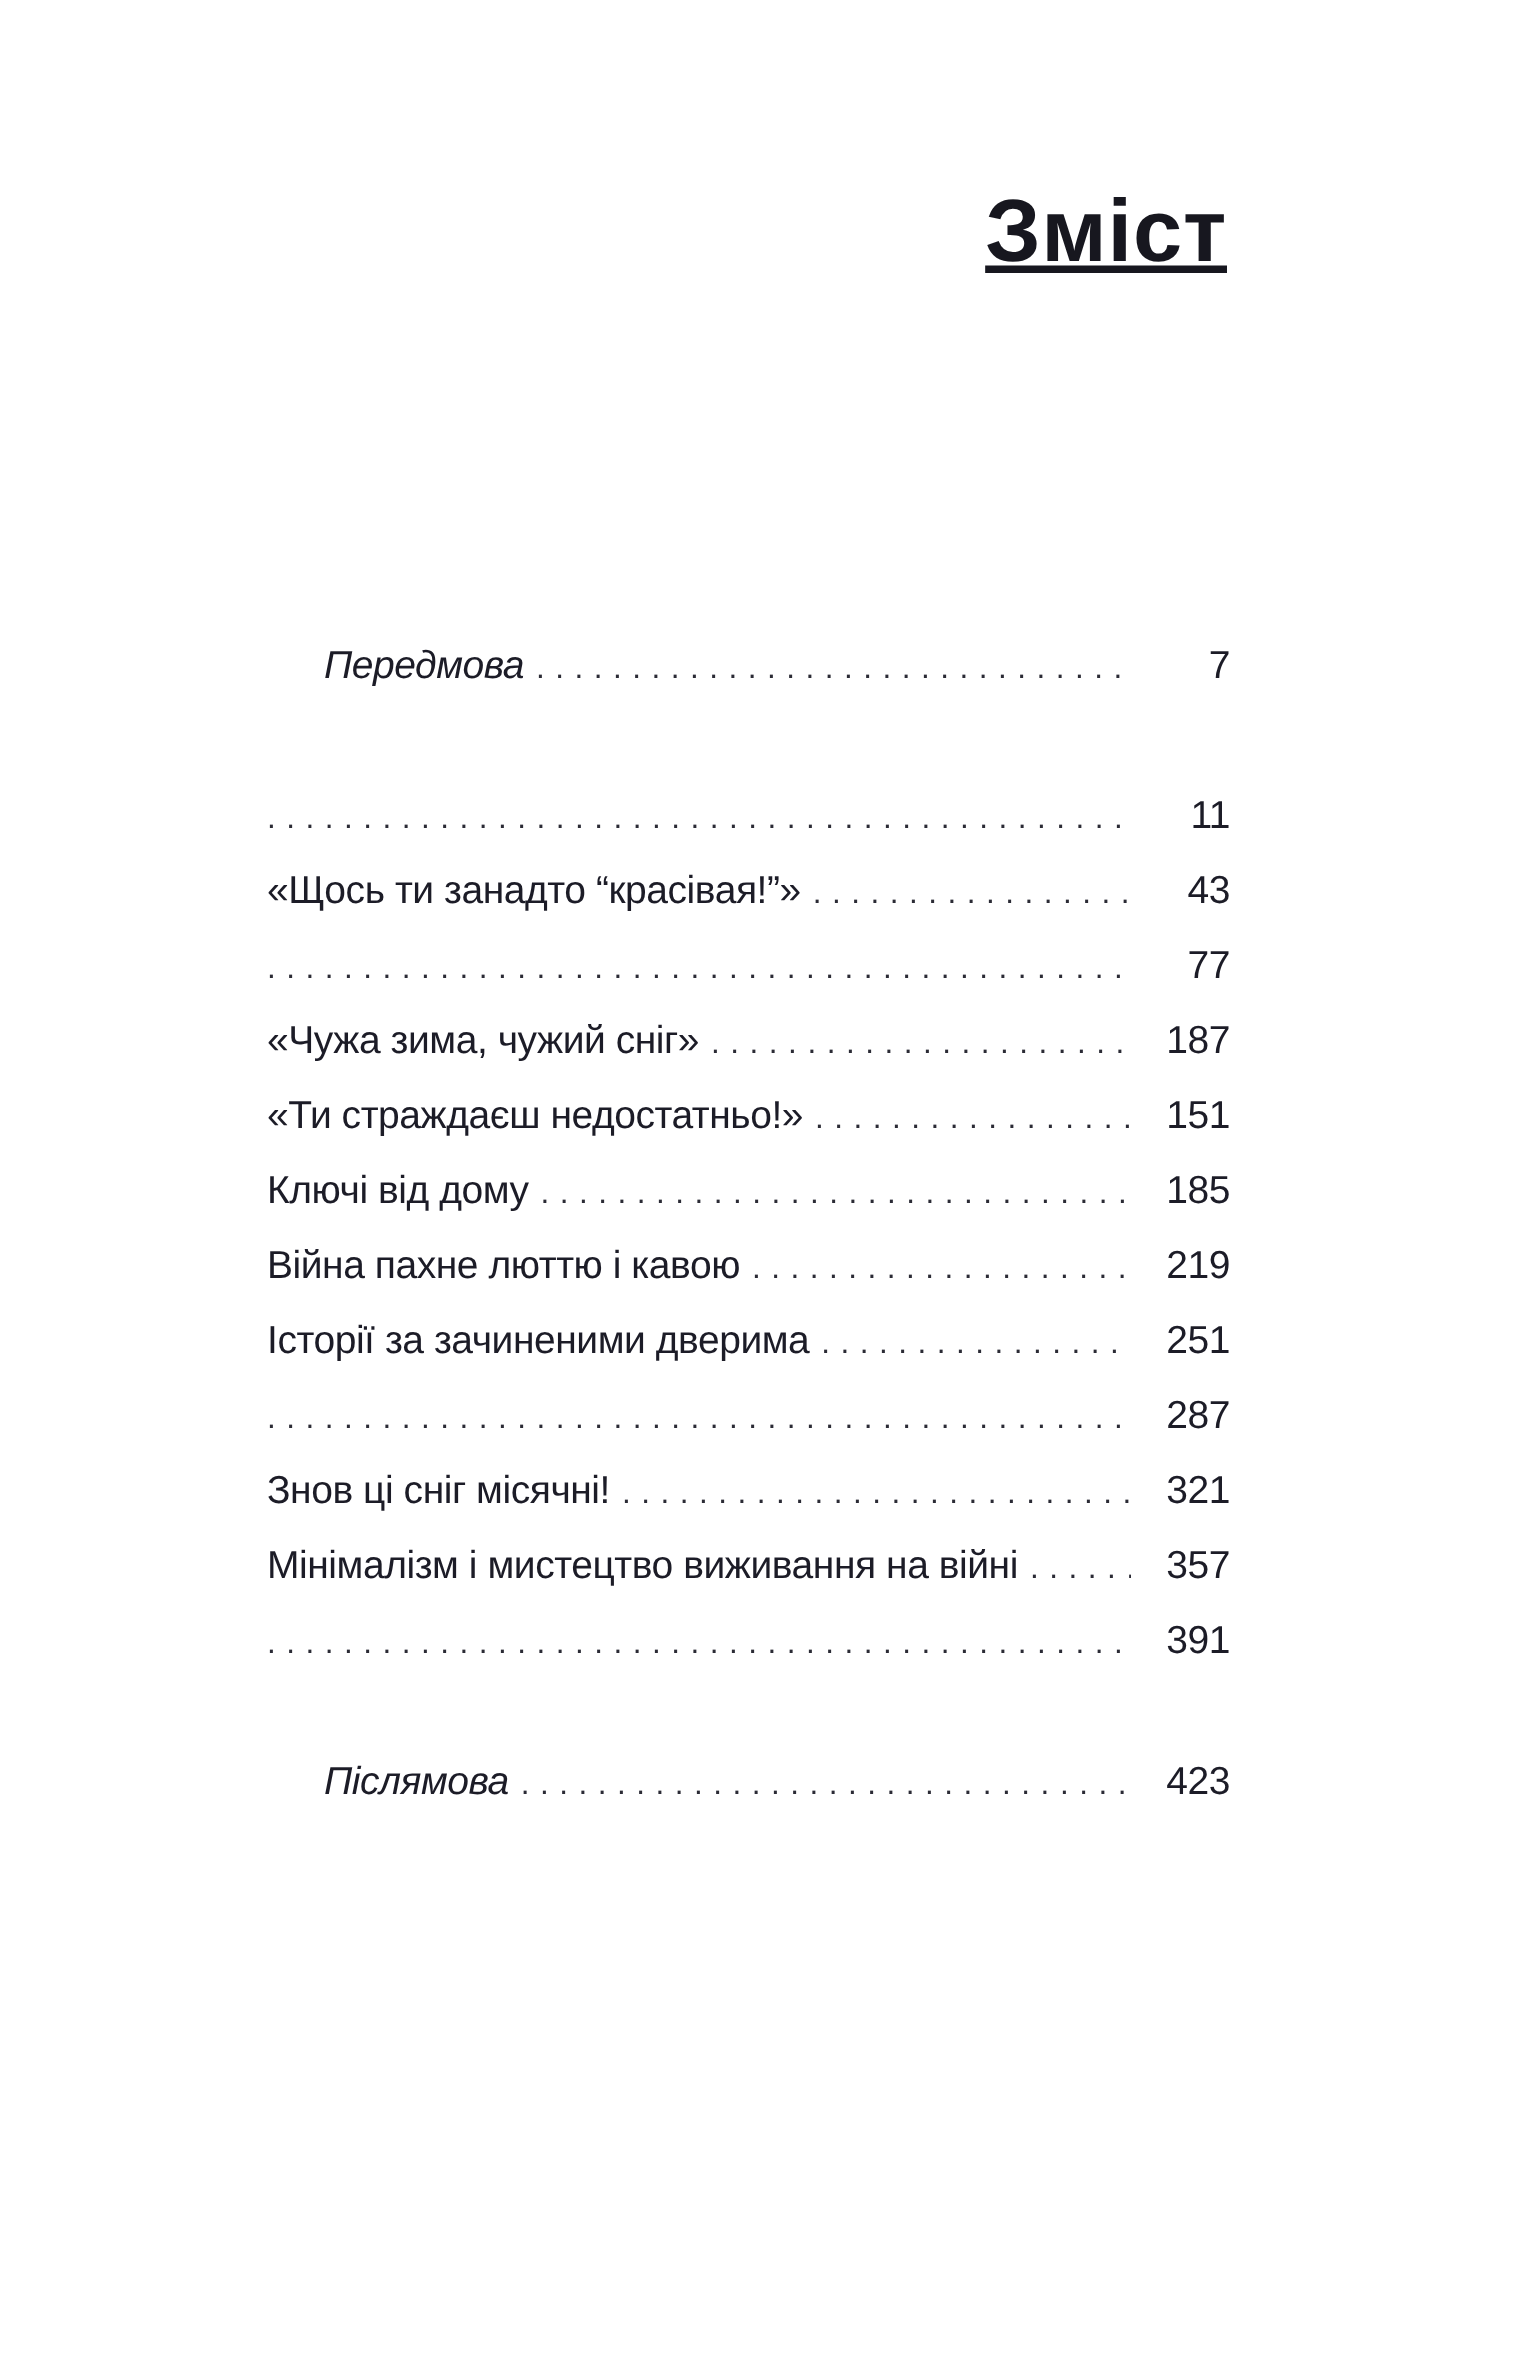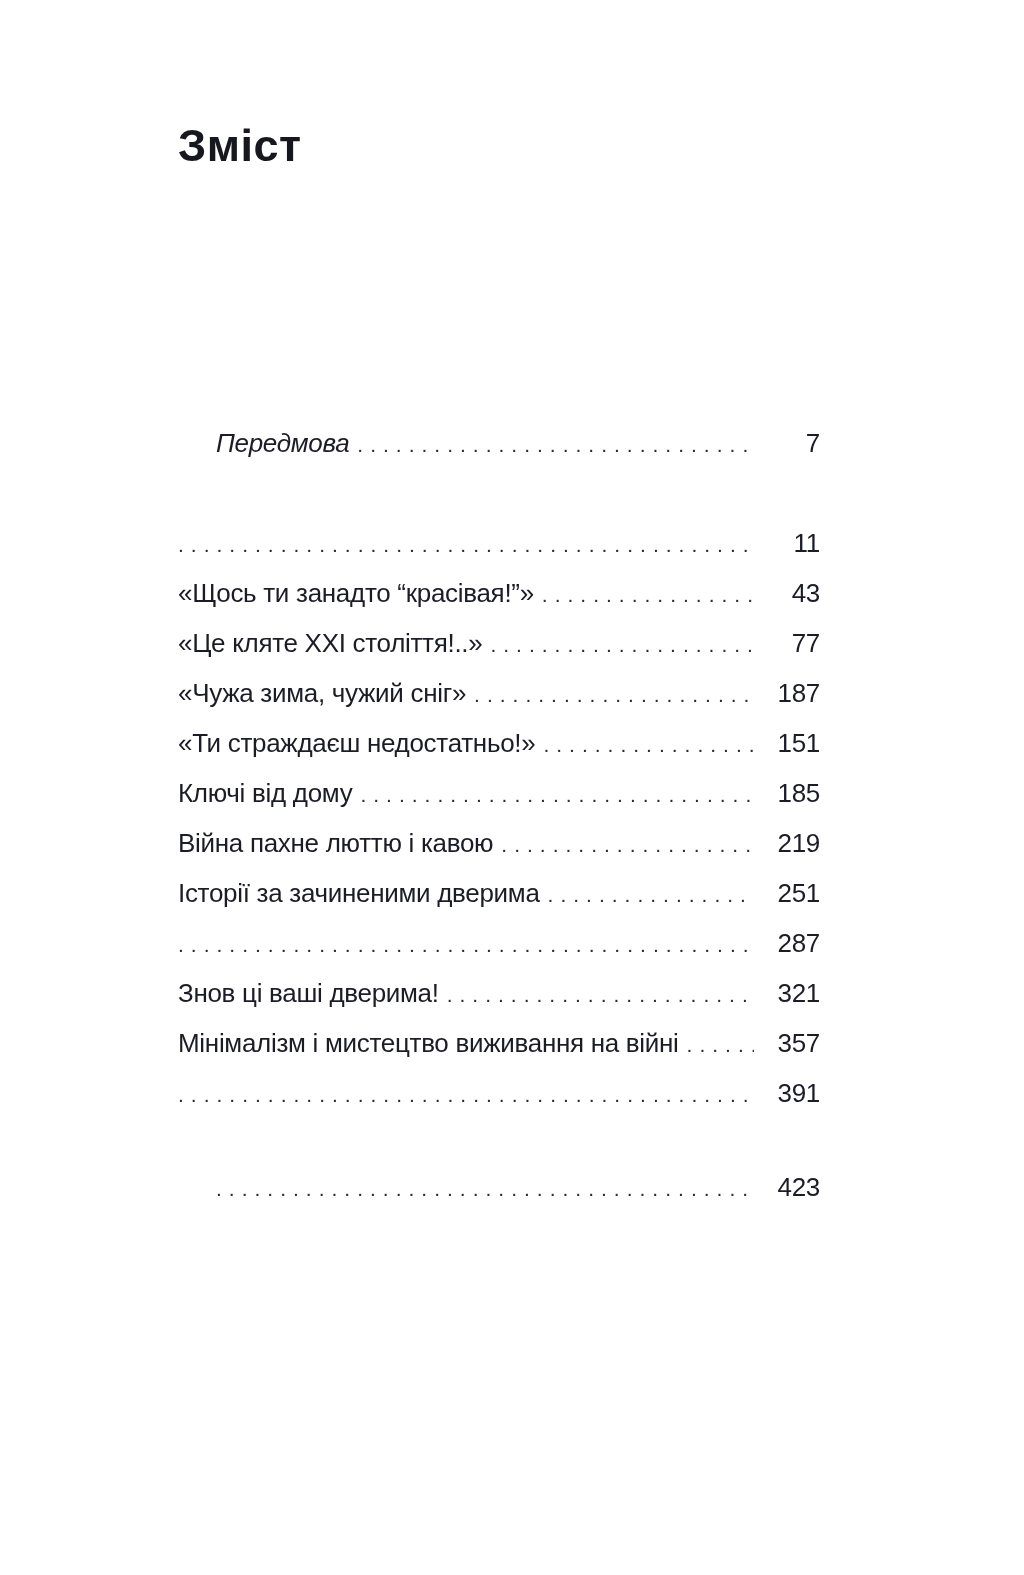--- a/index.html
+++ b/index.html
@@ -14,25 +14,26 @@
     color: #1c1c27;
     position: relative;
     overflow: hidden;
   }
   .page-title {
     position: absolute;
     top: 120px;
     left: 178px;
     width: 640px;
     margin: 0;
-    text-align: left;
-    font-size: 45px;
+    text-align: right;
+    font-size: 59px;
     font-weight: 700;
     color: #17171f;
     letter-spacing: 0.5px;
+    text-decoration: underline;
   }
   .toc {
     position: absolute;
     top: 418px;
     left: 178px;
     width: 642px;
   }
   .toc-row {
     display: flex;
     align-items: baseline;
@@ -84,21 +85,20 @@
     <div class="toc-row">
       <span class="toc-dots">................................................................................</span>
       <span class="toc-page">11</span>
     </div>
     <div class="toc-row">
       <span class="toc-label">«Щось ти занадто “красівая!”»</span>
       <span class="toc-dots">................................................................................</span>
       <span class="toc-page">43</span>
     </div>
     <div class="toc-row">
-      <span class="toc-label">«Це кляте ХХІ століття!..»</span>
       <span class="toc-dots">................................................................................</span>
       <span class="toc-page">77</span>
     </div>
     <div class="toc-row">
       <span class="toc-label">«Чужа зима, чужий сніг»</span>
       <span class="toc-dots">................................................................................</span>
       <span class="toc-page">187</span>
     </div>
     <div class="toc-row">
       <span class="toc-label">«Ти страждаєш недостатньо!»</span>
@@ -118,31 +118,32 @@
     <div class="toc-row">
       <span class="toc-label">Історії за зачиненими дверима</span>
       <span class="toc-dots">................................................................................</span>
       <span class="toc-page">251</span>
     </div>
     <div class="toc-row">
       <span class="toc-dots">................................................................................</span>
       <span class="toc-page">287</span>
     </div>
     <div class="toc-row">
-      <span class="toc-label">Знов ці ваші дверима!</span>
+      <span class="toc-label">Знов ці сніг місячні!</span>
       <span class="toc-dots">................................................................................</span>
       <span class="toc-page">321</span>
     </div>
     <div class="toc-row">
       <span class="toc-label">Мінімалізм і мистецтво виживання на війні</span>
       <span class="toc-dots">................................................................................</span>
       <span class="toc-page">357</span>
     </div>
     <div class="toc-row">
       <span class="toc-dots">................................................................................</span>
       <span class="toc-page">391</span>
     </div>
     <div class="gap-md"></div>
     <div class="toc-row italic indent">
+      <span class="toc-label">Післямова</span>
       <span class="toc-dots">................................................................................</span>
       <span class="toc-page">423</span>
     </div>
   </div>
 
 </body></html>

